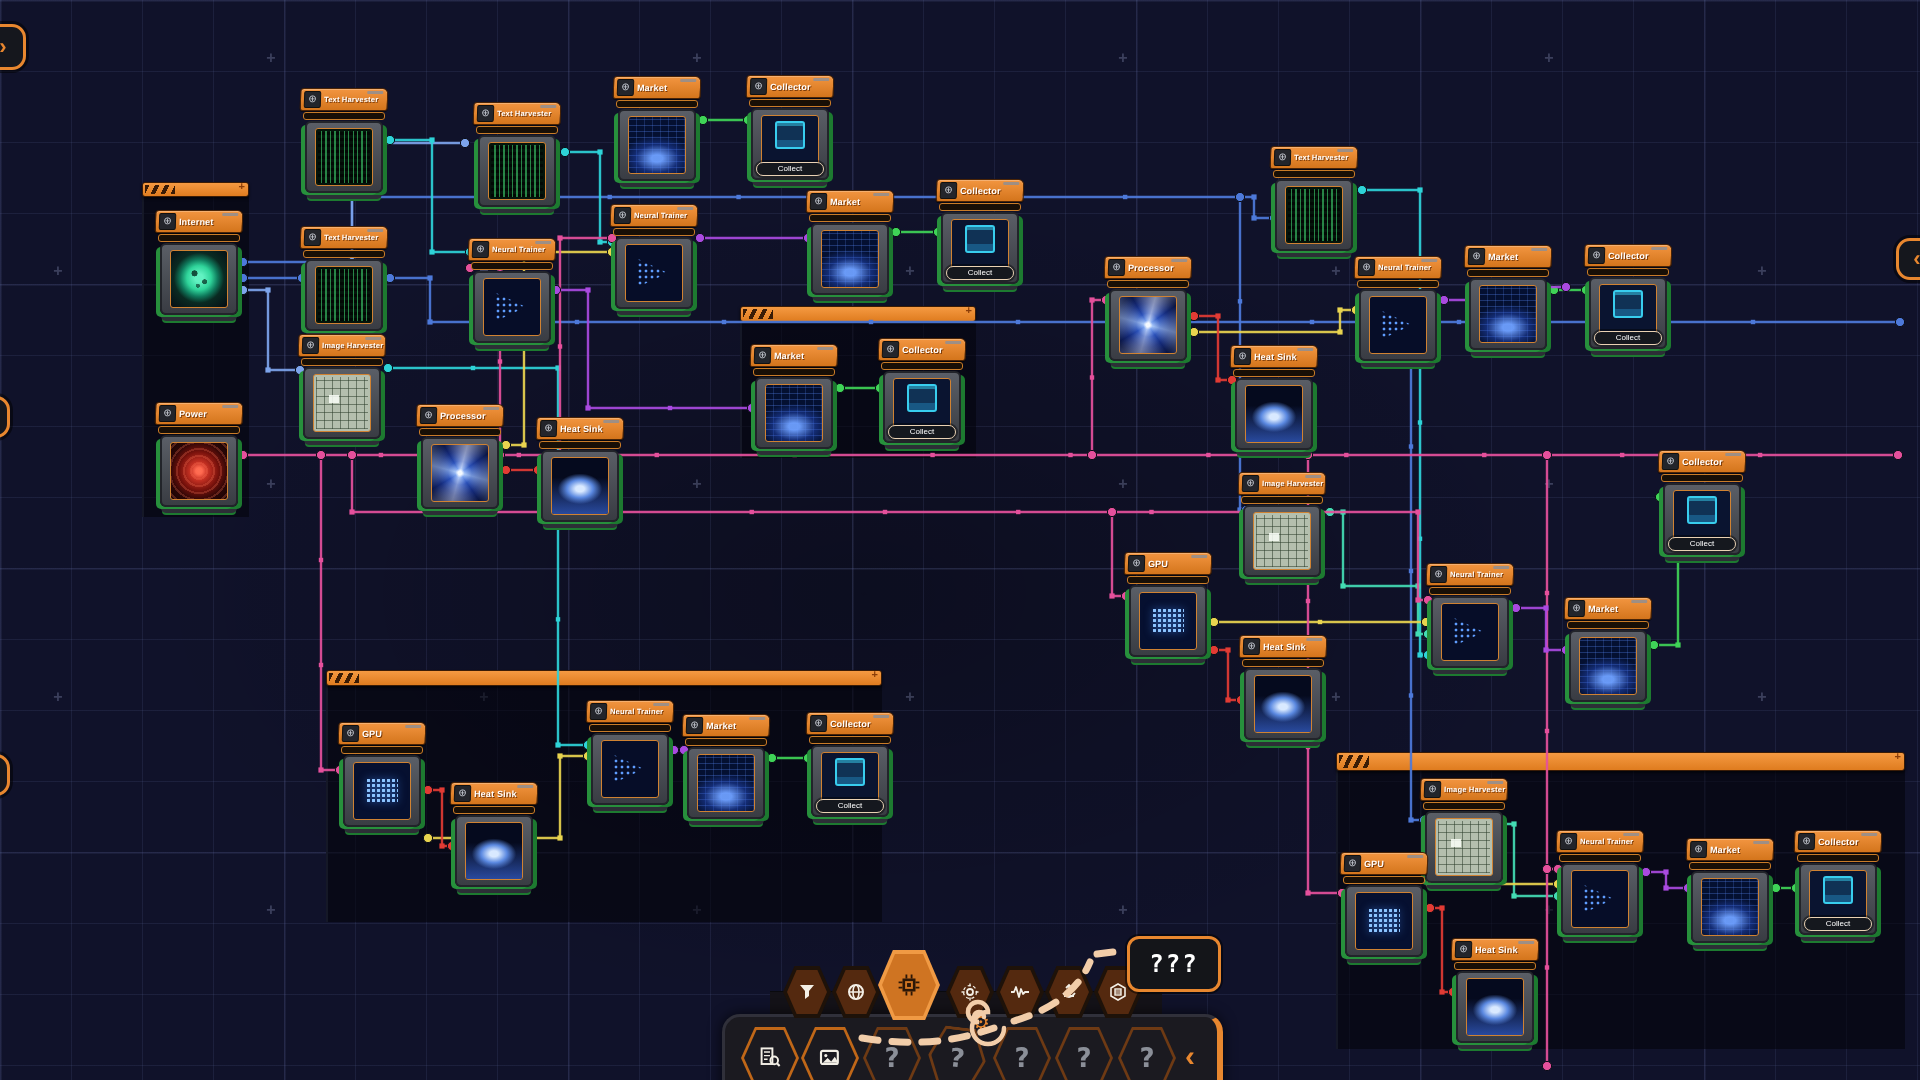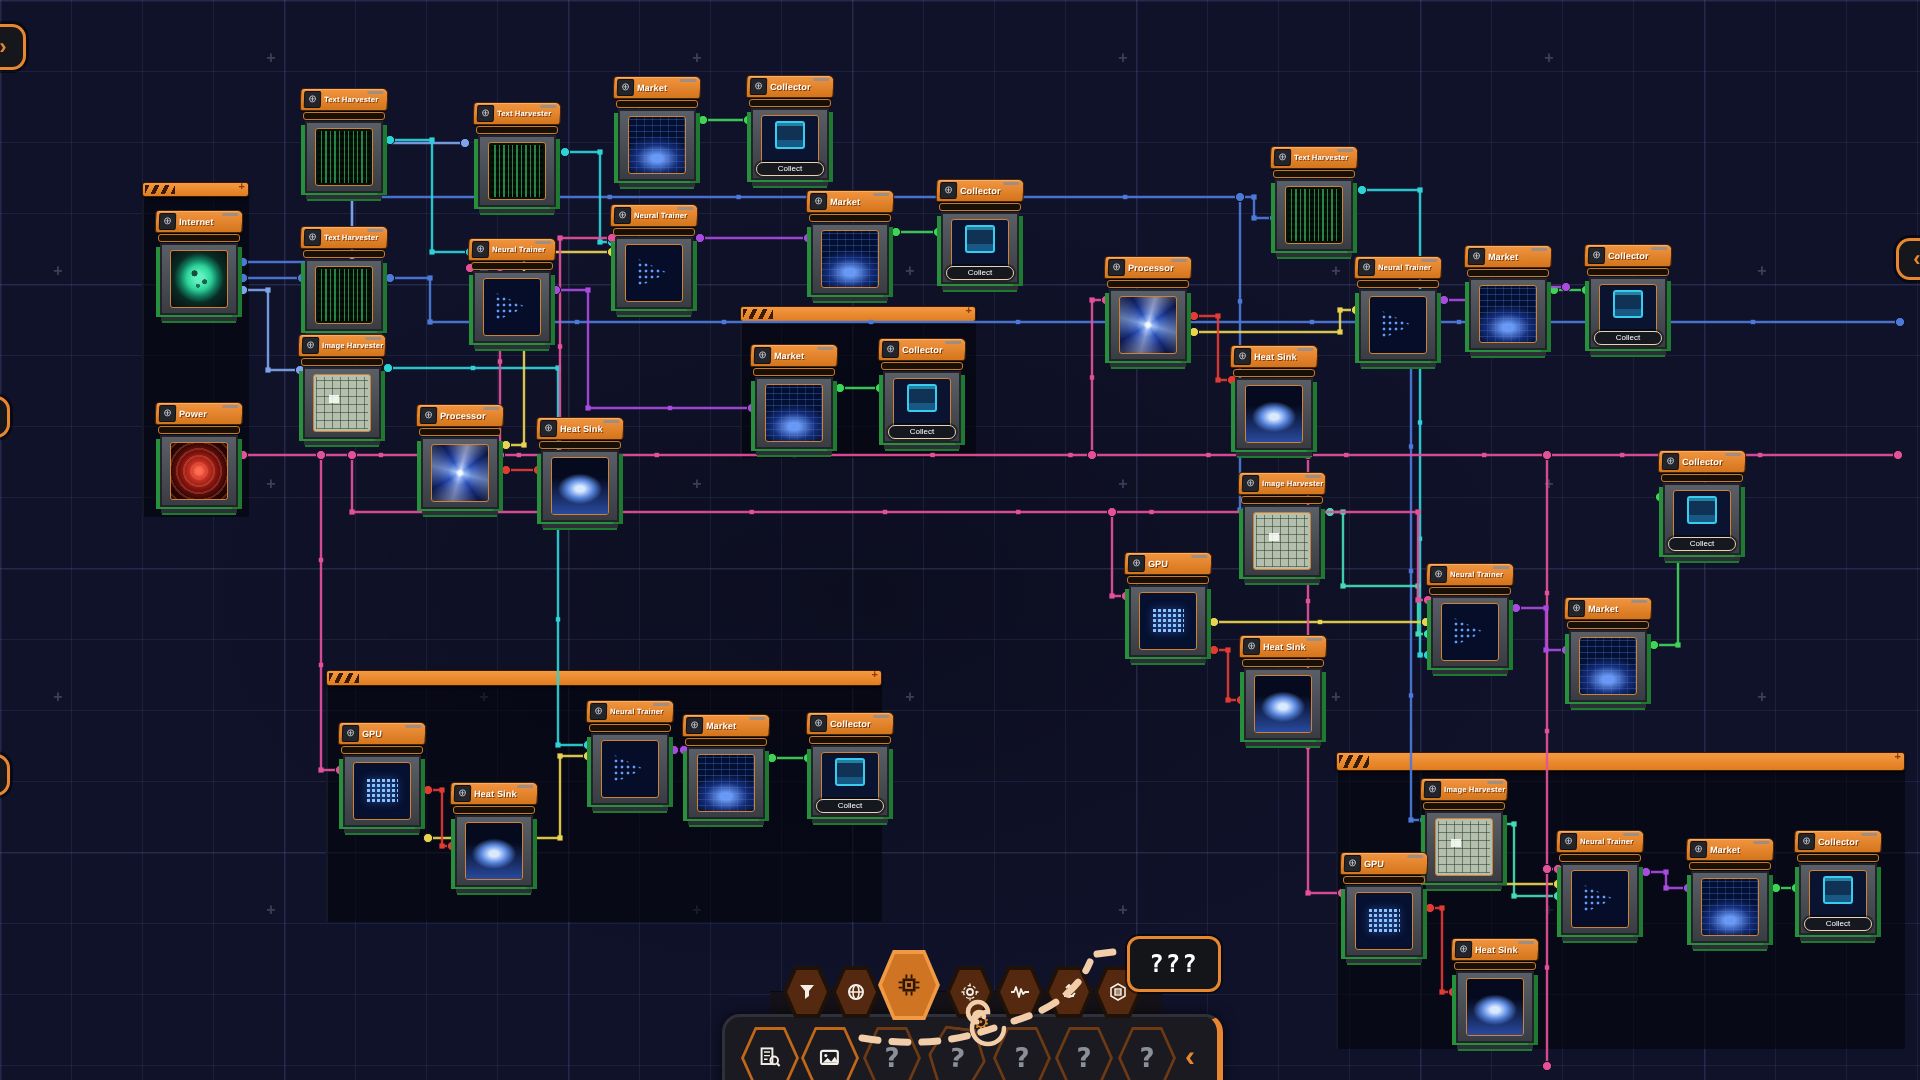--- a/index.html
+++ b/index.html
@@ -30,21 +30,21 @@
     position:relative;z-index:2;}
   .n-head::before{content:"";position:absolute;top:2px;right:4px;width:16px;height:3px;
     background:#8a8f99;border-radius:1px;opacity:.8;}
   .n-ic{width:15px;height:15px;flex:0 0 15px;background:#23252b;border:1px solid #111;
     border-radius:2px;color:#c4c8d0;font-size:10px;line-height:14px;text-align:center;}
   .n-lab{color:#fff;font-weight:bold;font-size:9px;letter-spacing:.2px;white-space:nowrap;
     text-shadow:1px 1px 0 rgba(110,50,5,.9);}
   .n-lab.small{font-size:7.5px;}
   .n-sub{height:6px;margin:1px 3px 0;background:#180f06;border:1px solid #c97c28;border-radius:3px;
     position:relative;z-index:2;}
-  .n-body{position:relative;margin:1px 5px 0;height:68px;border-radius:0;border:2px solid #22242a;
+  .n-body{position:relative;margin:1px 5px 0;height:68px;border-radius:6px;border:2px solid #22242a;
     background:linear-gradient(#5a5e66,#393c43);
     box-shadow:-5px 3px 0 -1px #27903c, 5px 3px 0 -1px #1d7a30, 0 7px 0 -1px #2c2f36, 0 10px 0 -2px #1d7a30;}
   .n-scr{position:absolute;inset:5px 8px;border:1px solid #d08232;border-radius:3px;
     background:#0a1026;overflow:hidden;}
   .n-scr::before{content:"";position:absolute;inset:0;}
   .t-internet{background:radial-gradient(circle at 50% 48%,#62f2c2 0 10%,#2fd49a 30%,#0f7a5c 46%,#0a2a22 62%,#060d14 100%);}
   .t-internet::before{background:radial-gradient(circle at 42% 40%,rgba(3,40,30,.8) 0 6%,transparent 7%),
      radial-gradient(circle at 60% 55%,rgba(3,40,30,.7) 0 5%,transparent 6%),
      radial-gradient(circle at 48% 62%,rgba(3,40,30,.6) 0 4%,transparent 5%);}
   .t-power{background:radial-gradient(circle at 50% 50%,#ff6a50 0 8%,#c83224 22%,#7a120c 48%,#2a0606 75%,#160404 100%);}

